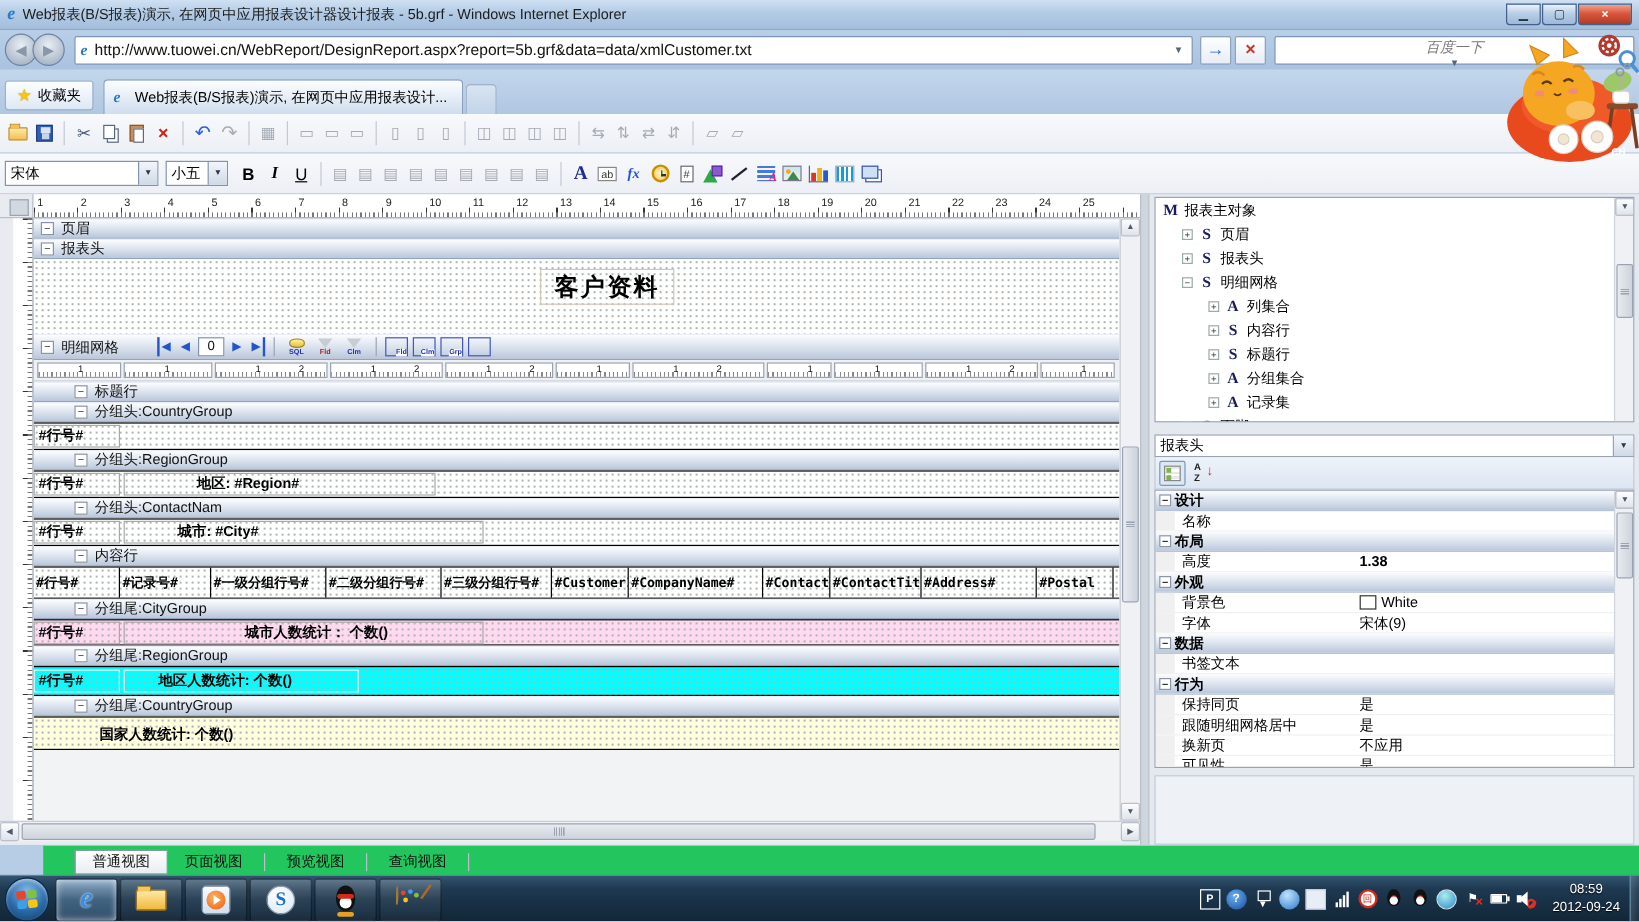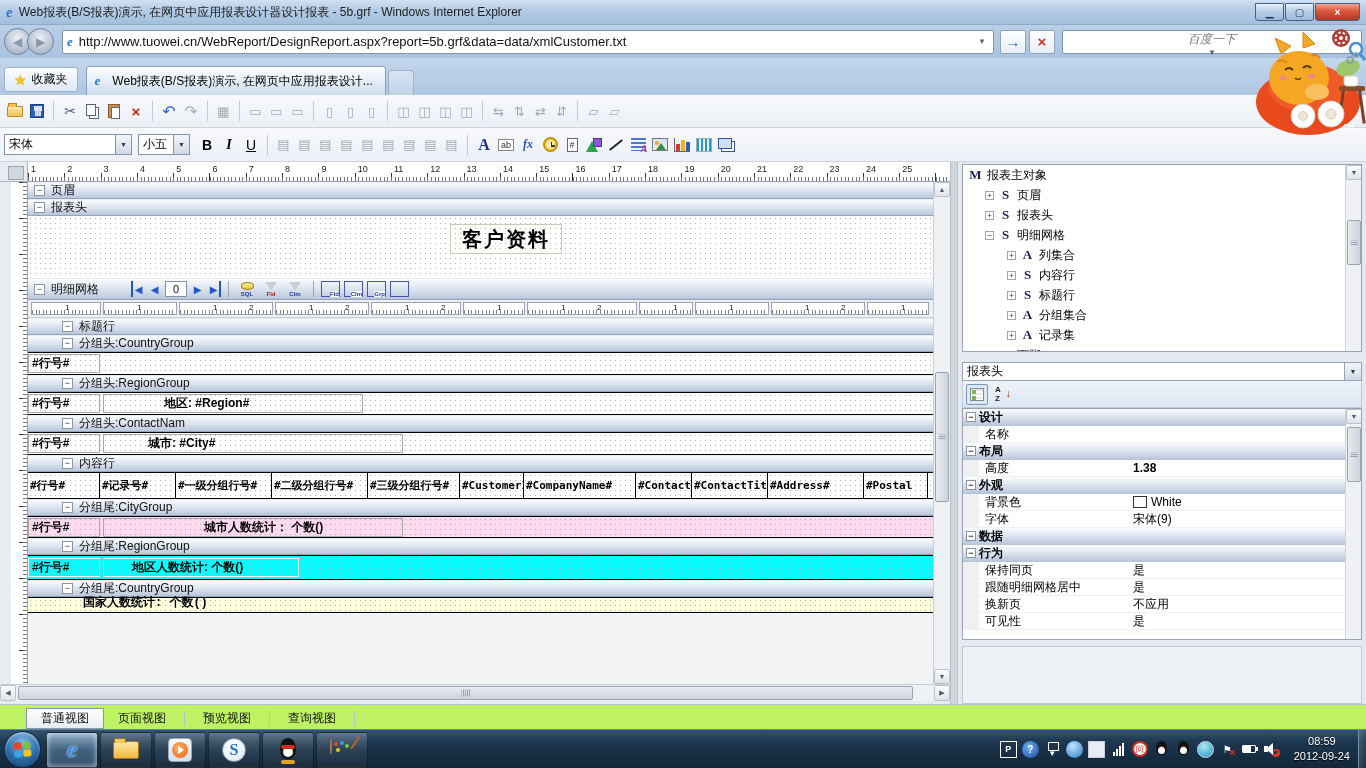--- a/index.html
+++ b/index.html
@@ -148,21 +148,21 @@
   .gcell { height:19px; border:1px solid #a8a8a8; display:inline-flex; align-items:center; padding:0 3px; font-weight:bold; font-size:12px; white-space:nowrap; }
   .gcell.rowno { width:72px; }
   .gc-country { margin-left:3px; width:240px; padding-left:22px; }
   .gc-region  { margin-left:3px; width:260px; padding-left:60px; }
   .gc-city    { margin-left:3px; width:300px; padding-left:44px; }
   .foot-city   { height:22px; }
   .fc-text { margin-left:3px; width:300px; padding-left:100px; }
   .foot-region { height:25px; }
   .fr-text { margin-left:3px; width:196px; padding-left:28px; border-color:#e8f8f8; }
   .foot-region .rowno { border-color:#e8f8f8; }
-  .foot-country { height:16px; align-items:flex-end;font-family:Liberation Mono, monospace; }
+  .foot-country { height:28px; align-items:center; }
   .fcn-text { border:none; margin-left:52px; margin-top:3px; }
 
   .vscrollbar { width:17px; background:#f0f1f4; border-left:1px solid #c8cdd4; position:relative; }
   .sarrow { position:absolute; left:0; width:16px; height:15px; display:flex; align-items:center; justify-content:center; font-size:7px; color:#4a5a6a; background:linear-gradient(#fdfdfe,#dfe3e9); border:1px solid #b8c0cc; border-radius:2px; }
   .vscrollbar .up { top:0; }
   .vscrollbar .dn { bottom:0; }
   .vthumb { position:absolute; left:1px; width:14px; background:linear-gradient(90deg,#e8ebf0,#cdd3dc); border:1px solid #98a2b2; border-radius:2px; }
   .grip { position:absolute; left:50%; top:50%; width:7px; height:5px; transform:translate(-50%,-50%); background:repeating-linear-gradient(#9aa4b2 0 1px,transparent 1px 2px); }
   .hscrollbar { height:17px; margin-left:0; background:#f0f1f4; border-top:1px solid #c8cdd4; position:relative; }
   .hscrollbar .lf { top:0; left:0; height:16px; }
@@ -204,21 +204,21 @@
   .prow { height:17px; display:flex; align-items:center; border-bottom:1px solid #f0f0f0; }
   .prow .gut { width:16px; height:100%; background:#f0f0f0; flex:none; }
   .pname { width:150px; padding-left:6px; flex:none; white-space:nowrap; overflow:hidden; }
   .pval { flex:1; padding-left:4px; display:flex; align-items:center; gap:4px; white-space:nowrap; overflow:hidden; }
   .pval.bold { font-weight:bold; }
   .swatch { width:14px; height:12px; background:#fff; border:1px solid #333; flex:none; }
   .prop-scroll { position:absolute; right:0; top:0; bottom:0; width:16px; background:#f0f1f4; border-left:1px solid #d0d5dd; }
   .prop-desc { flex:1; margin-top:6px; background:#eef1f6; border:1px solid #c0cad8; }
 
   
-  .viewtabs { height:27px; background:#bef264; border-top:1px solid #b8c0cc; display:flex; align-items:center; padding-left:26px; }
+  .viewtabs { height:27px; background:#22c55e; border-top:1px solid #b8c0cc; display:flex; align-items:center; padding-left:26px;margin-left:36px; }
   .vtab { height:21px; padding:0 14px; display:flex; align-items:center; font-size:12px; color:#111; position:relative; }
   .vtab.active { border:1px solid #8a96a6; background:linear-gradient(#ffffff,#e8ecf2); box-shadow:inset 0 1px 0 #fff; }
   .vtab-sep { width:1px; height:15px; background:#b8c0cc; margin:0 4px; }
 
   
   .taskbar { position:absolute; left:0; bottom:0; width:1366px; height:39px; background:linear-gradient(#33536f,#1d3850 30%,#122638); border-top:1px solid #5c85a6; display:flex; align-items:center; }
   .startorb { width:37px; height:37px; margin:0 4px; border-radius:50%; background:radial-gradient(circle at 50% 30%,#7fb8e8,#2a6aa8 55%,#123a66); border:1px solid #0c2844; position:relative; box-shadow:inset 0 2px 3px rgba(255,255,255,.5); }
   .orbflag { position:absolute; left:9px; top:10px; width:18px; height:16px; display:grid; grid-template-columns:8px 8px; grid-template-rows:7px 7px; gap:1px; transform:rotate(-6deg); }
   .orbflag i { border-radius:2px; display:block; }
   .tkbtn { width:52px; height:36px; margin:1px 1px 0 1px; border:1px solid rgba(0,0,0,.45); border-radius:3px; background:linear-gradient(rgba(255,255,255,.25),rgba(255,255,255,.08) 50%,rgba(255,255,255,.03)); display:flex; align-items:center; justify-content:center; }
@@ -792,20 +792,25 @@
               <span class="gut"></span>
               <span class="pname">字体</span>
               <span class="pval">宋体(9)</span>
             </div>
           <div class="pgroup">
               <span class="gut">
                 <span class="cbox">−</span>
               </span>
               <span>数据</span>
             </div>
+          <div class="prow">
+              <span class="gut"></span>
+              <span class="pname">书签文本</span>
+              <span class="pval"></span>
+            </div>
           <div class="pgroup">
               <span class="gut">
                 <span class="cbox">−</span>
               </span>
               <span>行为</span>
             </div>
           <div class="prow">
               <span class="gut"></span>
               <span class="pname">保持同页</span>
               <span class="pval">是</span>

